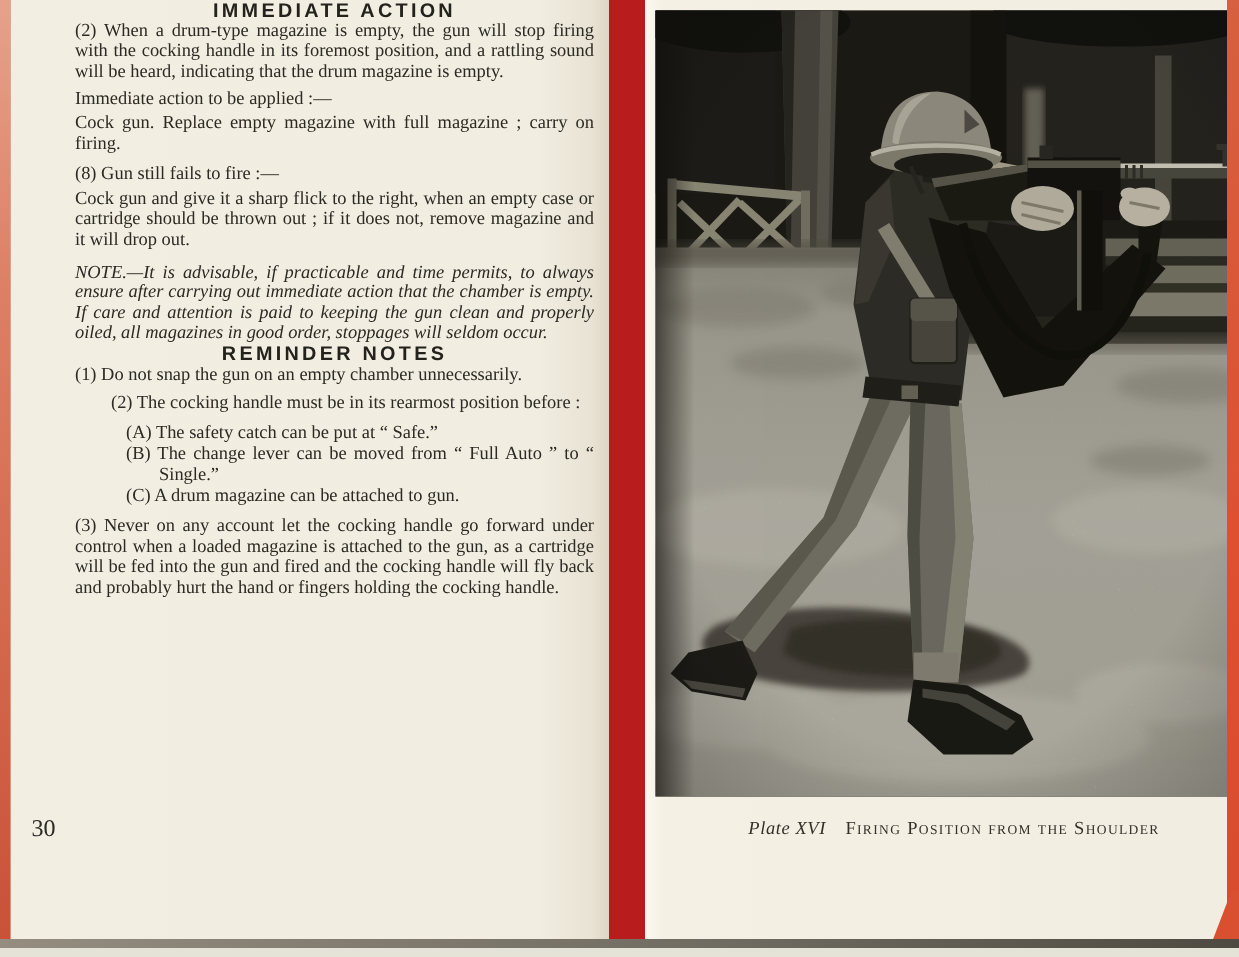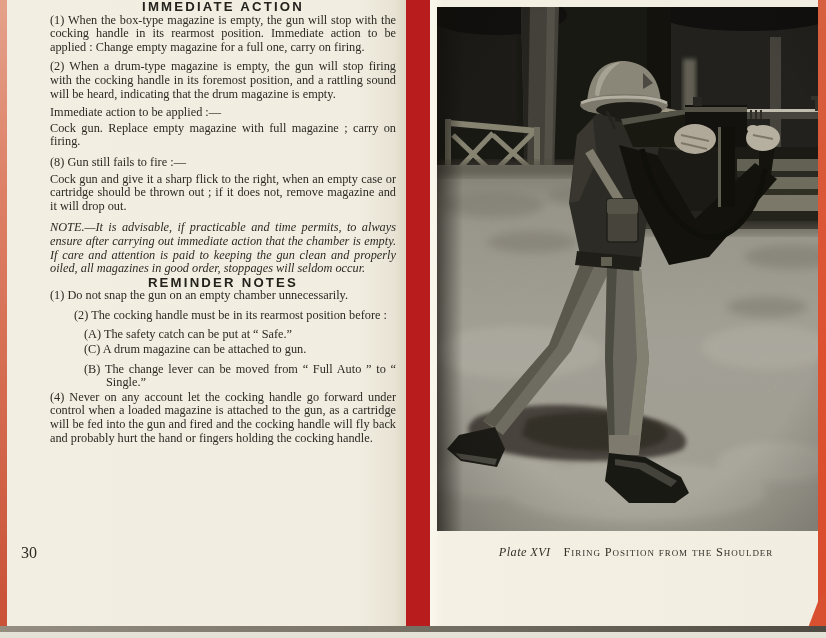--- a/index.html
+++ b/index.html
@@ -72,35 +72,34 @@
 </style>
 </head>
 <body>
 
 <div class="stage">
 
   <div class="cover-left"></div>
   <div class="page-left">
     <div class="content">
       <h2 class="sec-title h-immediate">IMMEDIATE ACTION</h2>
-      <p class="p1">(1) When the box-type magazine is empty, the gun will stop with the cocking handle in its rearmost position. Immediate action to be applied : Change empty magazine for a full one, carry on firing.</p>
       <p class="p2">(2) When a drum-type magazine is empty, the gun will stop firing with the cocking handle in its foremost position, and a rattling sound will be heard, indicating that the drum magazine is empty.</p>
       <p class="p3">Immediate action to be applied :—</p>
       <p class="p4">Cock gun. Replace empty magazine with full magazine ; carry on firing.</p>
       <p class="p5">(8) Gun still fails to fire :—</p>
       <p class="p6">Cock gun and give it a sharp flick to the right, when an empty case or cartridge should be thrown out ; if it does not, remove magazine and it will drop out.</p>
       <p class="note">NOTE.—It is advisable, if practicable and time permits, to always ensure after carrying out immediate action that the chamber is empty. If care and attention is paid to keeping the gun clean and properly oiled, all magazines in good order, stoppages will seldom occur.</p>
 
       <h2 class="sec-title h-reminder">REMINDER NOTES</h2>
       <p class="r1">(1) Do not snap the gun on an empty chamber unnecessarily.</p>
       <p class="r2">(2) The cocking handle must be in its rearmost position before :</p>
       <p class="sub">(A) The safety catch can be put at “ Safe.”</p>
+      <p class="sub">(B) The change lever can be moved from “ Full Auto ” to “ Single.”</p>
       <p class="sub sub-last">(C) A drum magazine can be attached to gun.</p>
-      <p class="sub">(B) The change lever can be moved from “ Full Auto ” to “ Single.”</p>
-      <p class="r3">(4) Never on any account let the cocking handle go forward under control when a loaded magazine is attached to the gun, as a cartridge will be fed into the gun and fired and the cocking handle will fly back and probably hurt the hand or fingers holding the cocking handle.</p>
+      <p class="r3">(3) Never on any account let the cocking handle go forward under control when a loaded magazine is attached to the gun, as a cartridge will be fed into the gun and fired and the cocking handle will fly back and probably hurt the hand or fingers holding the cocking handle.</p>
     </div>
     <div class="pagenum">30</div>
   </div>
 
   <div class="page-right">
     <div class="photo">
       <svg width="399" height="524" viewBox="0 0 399 524" xmlns="http://www.w3.org/2000/svg">
         <defs>
           <linearGradient id="gGround" x1="0" y1="0" x2="0" y2="1">
             <stop offset="0" stop-color="#8f8c80"></stop>

